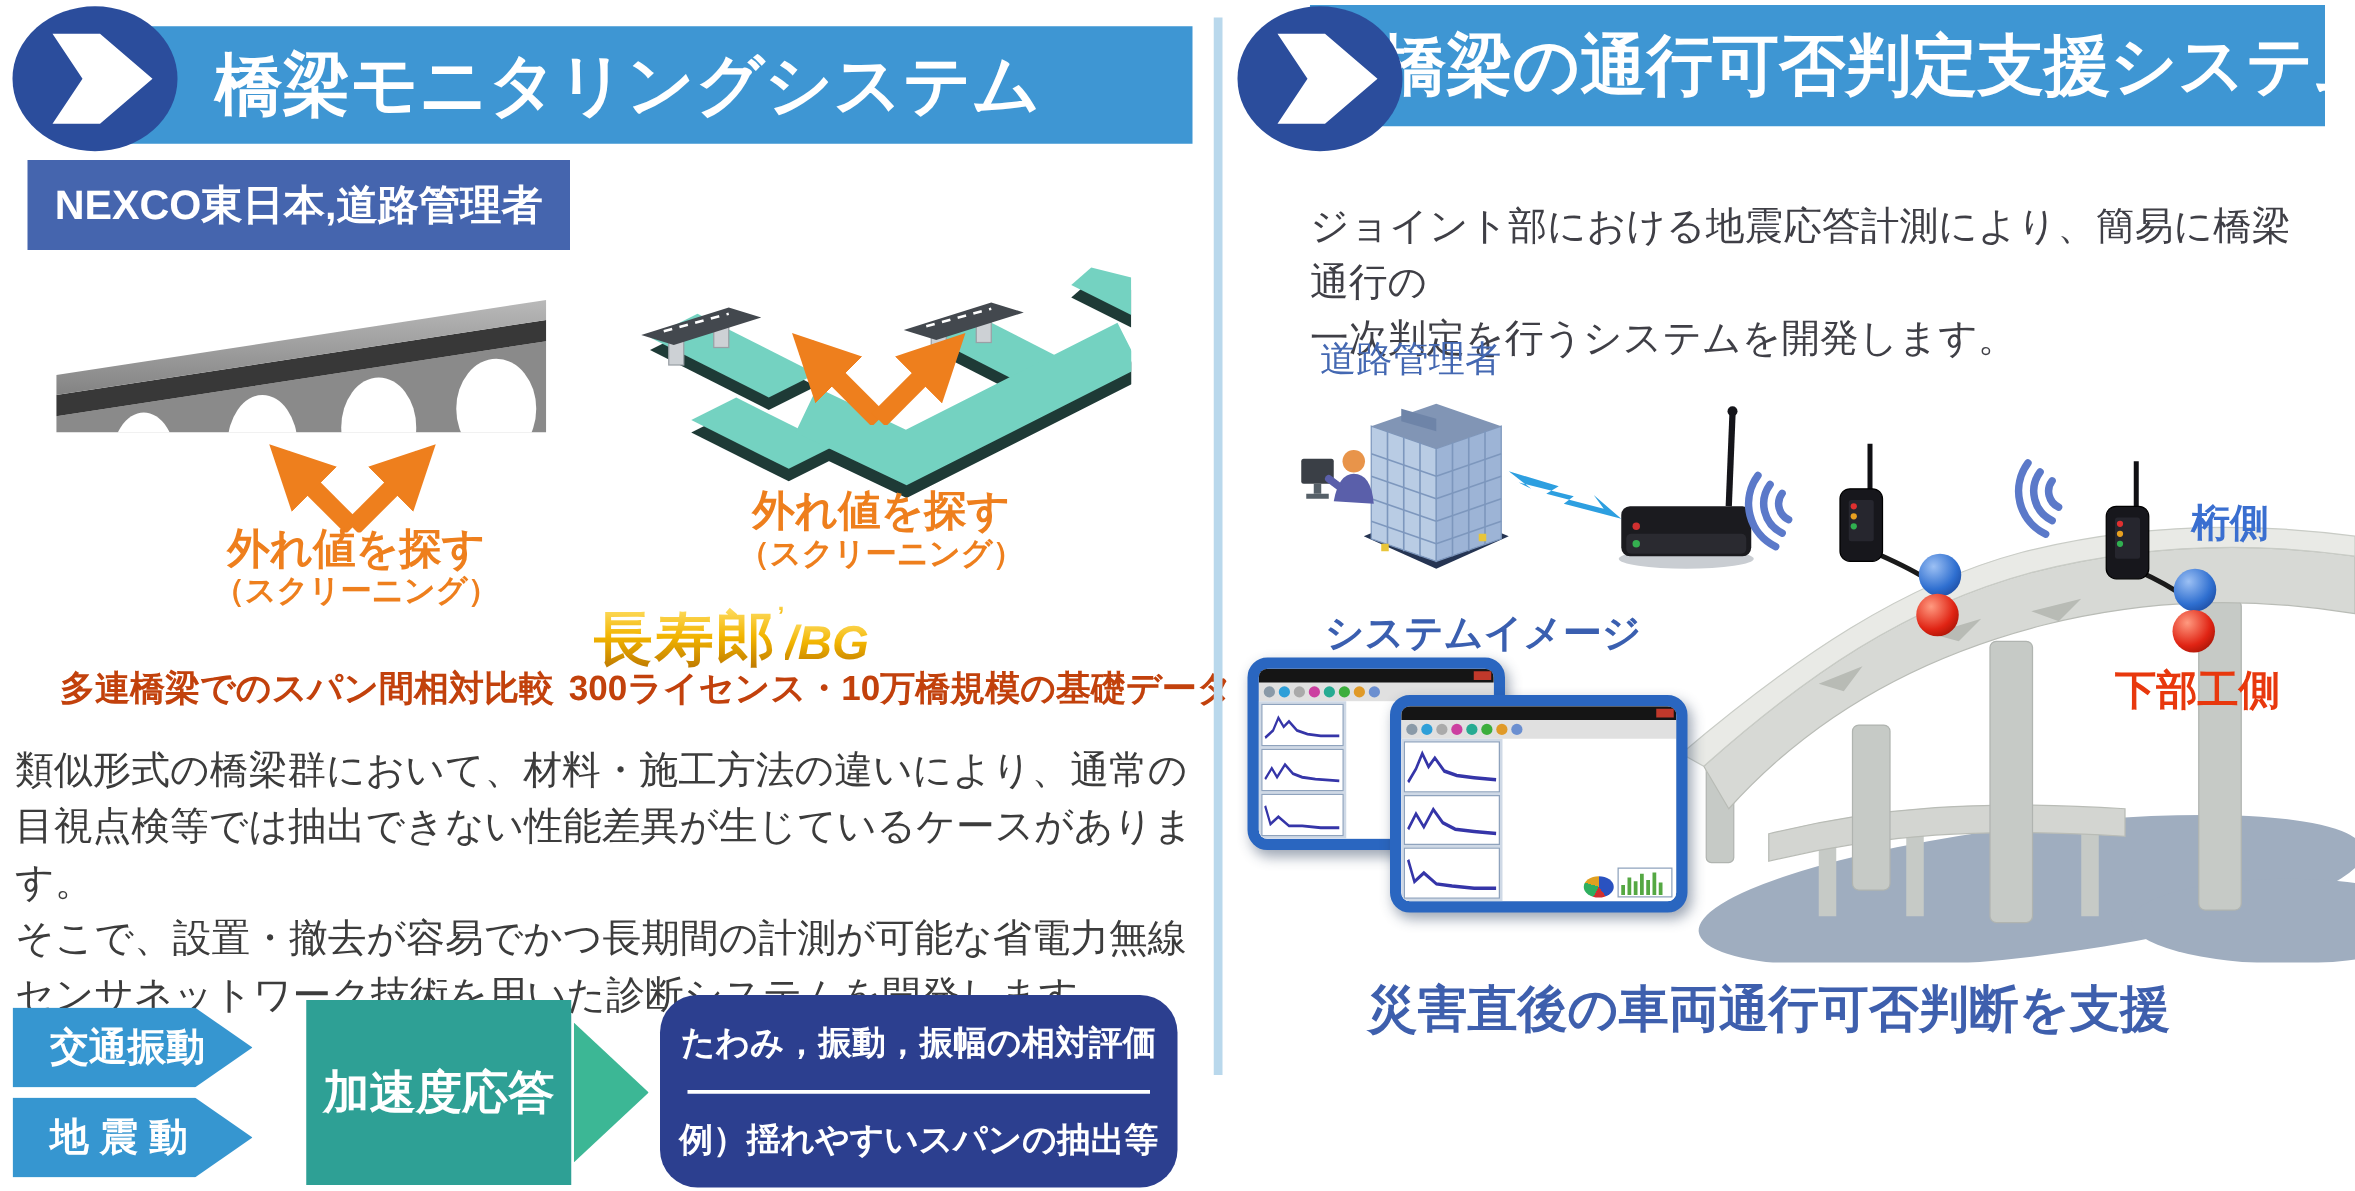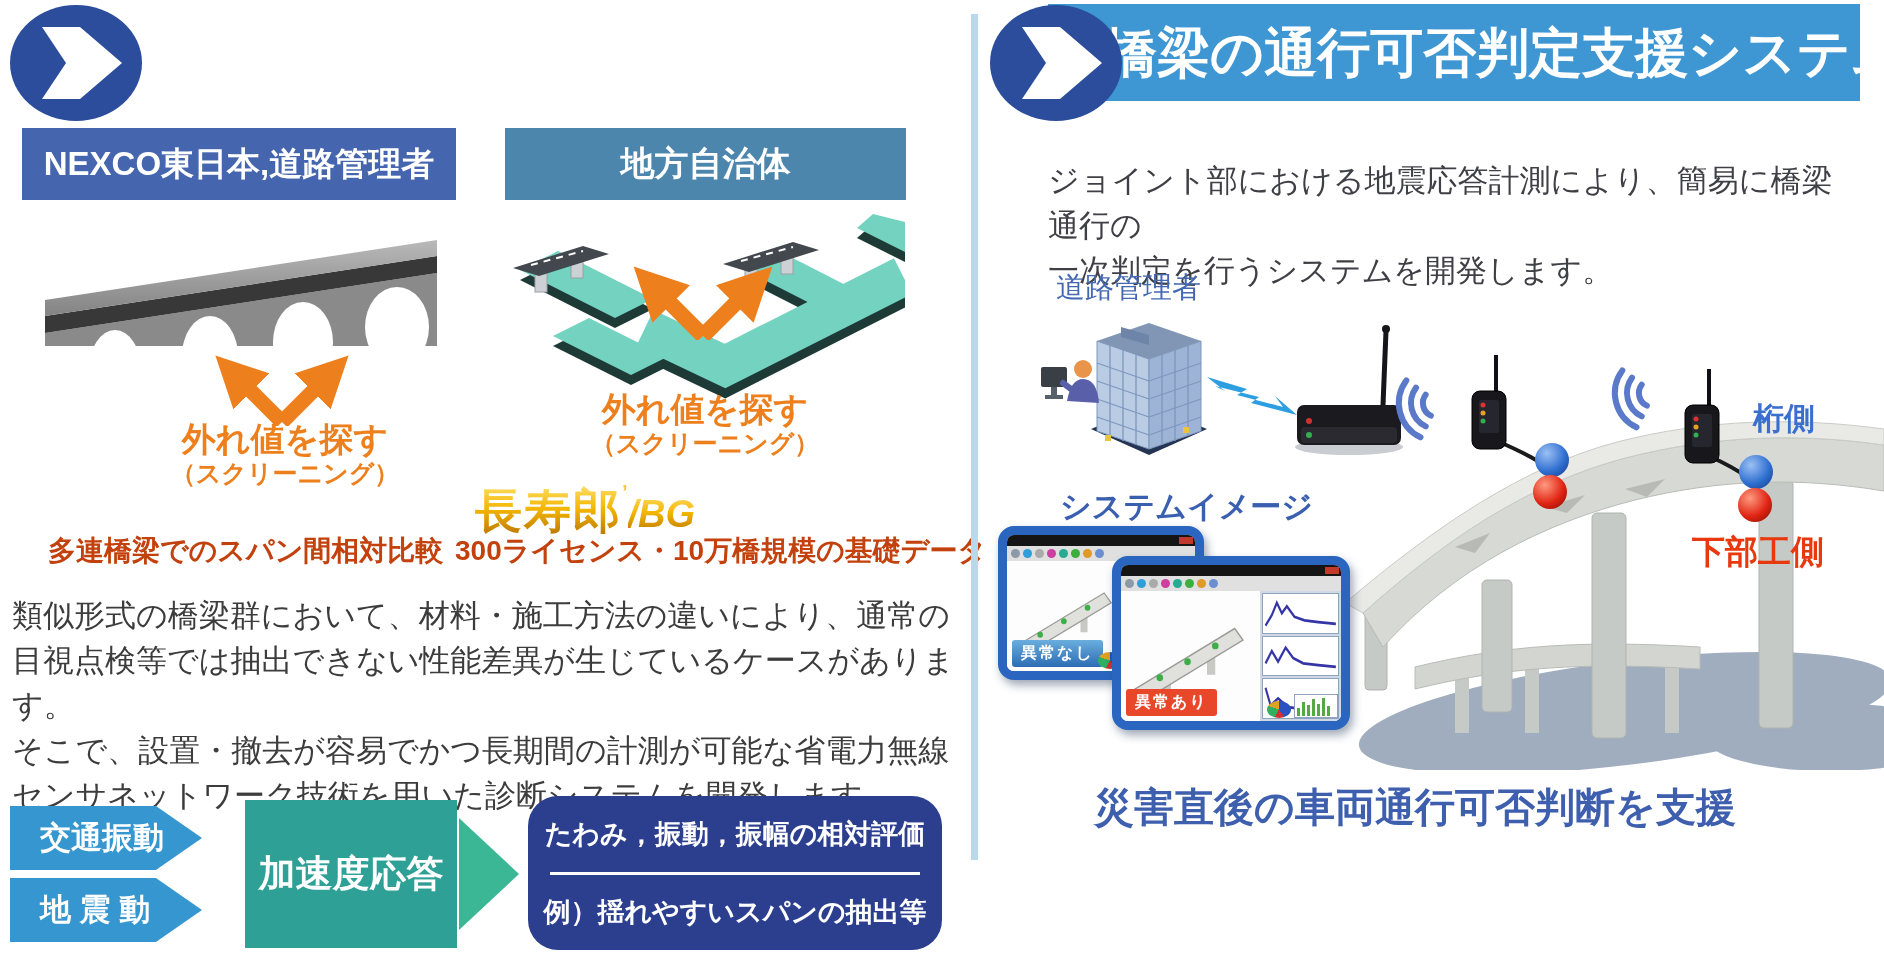--- a/index.html
+++ b/index.html
@@ -70,27 +70,27 @@
   .status.ng{background:#e8472a;}
   .pie{position:absolute;right:3px;bottom:3px;width:24px;height:17px;border-radius:50%;
        background:conic-gradient(#2a52c0 0 40%,#d03030 40% 58%,#2faf60 58% 80%,#e0a020 80% 100%);}
   .front-extra{position:absolute;right:3px;bottom:3px;display:flex;gap:3px;align-items:flex-end;}
 </style>
 </head>
 <body>
 
 <div class="stage">
 
+  <div class="banner left">橋梁モニタリングシステム</div>
   <svg class="badge" style="left:8px;top:3px;" viewBox="0 0 136 120">
     <ellipse cx="68" cy="60" rx="66" ry="58" fill="#2b4d9c"></ellipse>
     <polygon points="34,24 72,24 114,60 72,96 34,96 58,60" fill="#ffffff"></polygon>
   </svg>
 
   <div class="hdr nexco">NEXCO東日本,道路管理者</div>
-  <div class="hdr muni">地方自治体</div>
 
   <svg class="abs" style="left:45px;top:240px;" width="392" height="106" viewBox="0 0 392 106">
     <defs>
       <linearGradient id="deckg" x1="0" y1="0" x2="0" y2="1">
         <stop offset="0" stop-color="#b9b9b9"></stop>
           <stop offset="1" stop-color="#838383"></stop>
       </linearGradient>
     </defs>
     <polygon points="0,93 392,33 392,106 0,106" fill="#8a8a8a"></polygon>
     <ellipse cx="70" cy="130" rx="26" ry="40" fill="#ffffff"></ellipse>
@@ -322,32 +322,20 @@
       <i style="background:#8a9aa8"></i>
         <i style="background:#2e9fd8"></i>
         <i style="background:#aaaaaa"></i>
       <i style="background:#cc3fa0"></i>
         <i style="background:#26ab92"></i>
         <i style="background:#3cae3c"></i>
       <i style="background:#e09a28"></i>
         <i style="background:#6b8fd0"></i>
     </div>
     <div class="win-body">
-      <div class="model">
-        <svg width="100%" height="100%" viewBox="0 0 100 90" preserveAspectRatio="none">
-          <rect x="30" y="62" width="6" height="18" fill="#c8c8c4"></rect>
-            <rect x="62" y="40" width="6" height="18" fill="#c8c8c4"></rect>
-          <polygon points="10,68 82,26 88,34 16,76" fill="#e0e0dc" stroke="#9a9a96" stroke-width="1"></polygon>
-          <circle cx="28" cy="60" r="2.4" fill="#3fae4a"></circle>
-            <circle cx="48" cy="49" r="2.4" fill="#3fae4a"></circle>
-            <circle cx="68" cy="38" r="2.4" fill="#3fae4a"></circle>
-        </svg>
-        <div class="status ok">異常なし</div>
-        <div class="pie"></div>
-      </div>
       <div class="charts">
         <div class="chart">
           <svg width="100%" height="100%" viewBox="0 0 60 22" preserveAspectRatio="none">
               <polyline points="2,18 8,14 12,7 16,12 20,9 26,14 34,16 44,17 58,17" fill="none" stroke="#3535a8" stroke-width="1.6"></polyline>
             </svg>
         </div>
         <div class="chart">
           <svg width="100%" height="100%" viewBox="0 0 60 22" preserveAspectRatio="none">
               <polyline points="2,16 7,10 11,15 17,8 23,13 30,15 40,16 58,17" fill="none" stroke="#3535a8" stroke-width="1.6"></polyline>
             </svg>
@@ -369,31 +357,20 @@
       <i style="background:#8a9aa8"></i>
         <i style="background:#2e9fd8"></i>
         <i style="background:#aaaaaa"></i>
       <i style="background:#cc3fa0"></i>
         <i style="background:#26ab92"></i>
         <i style="background:#3cae3c"></i>
       <i style="background:#e09a28"></i>
         <i style="background:#6b8fd0"></i>
     </div>
     <div class="win-body">
-      <div class="model">
-        <svg width="100%" height="100%" viewBox="0 0 100 90" preserveAspectRatio="none">
-          <rect x="30" y="62" width="6" height="18" fill="#c8c8c4"></rect>
-            <rect x="62" y="40" width="6" height="18" fill="#c8c8c4"></rect>
-          <polygon points="10,68 82,26 88,34 16,76" fill="#e0e0dc" stroke="#9a9a96" stroke-width="1"></polygon>
-          <circle cx="28" cy="60" r="2.4" fill="#3fae4a"></circle>
-            <circle cx="48" cy="49" r="2.4" fill="#3fae4a"></circle>
-            <circle cx="68" cy="38" r="2.4" fill="#3fae4a"></circle>
-        </svg>
-        <div class="status ng">異常あり</div>
-      </div>
       <div class="charts">
         <div class="chart">
           <svg width="100%" height="100%" viewBox="0 0 60 22" preserveAspectRatio="none">
               <polyline points="2,18 7,12 11,5 15,11 19,7 25,13 33,15 44,16 58,17" fill="none" stroke="#3535a8" stroke-width="1.6"></polyline>
             </svg>
         </div>
         <div class="chart">
           <svg width="100%" height="100%" viewBox="0 0 60 22" preserveAspectRatio="none">
               <polyline points="2,15 7,8 12,14 18,6 24,12 32,15 44,16 58,17" fill="none" stroke="#3535a8" stroke-width="1.6"></polyline>
             </svg>

